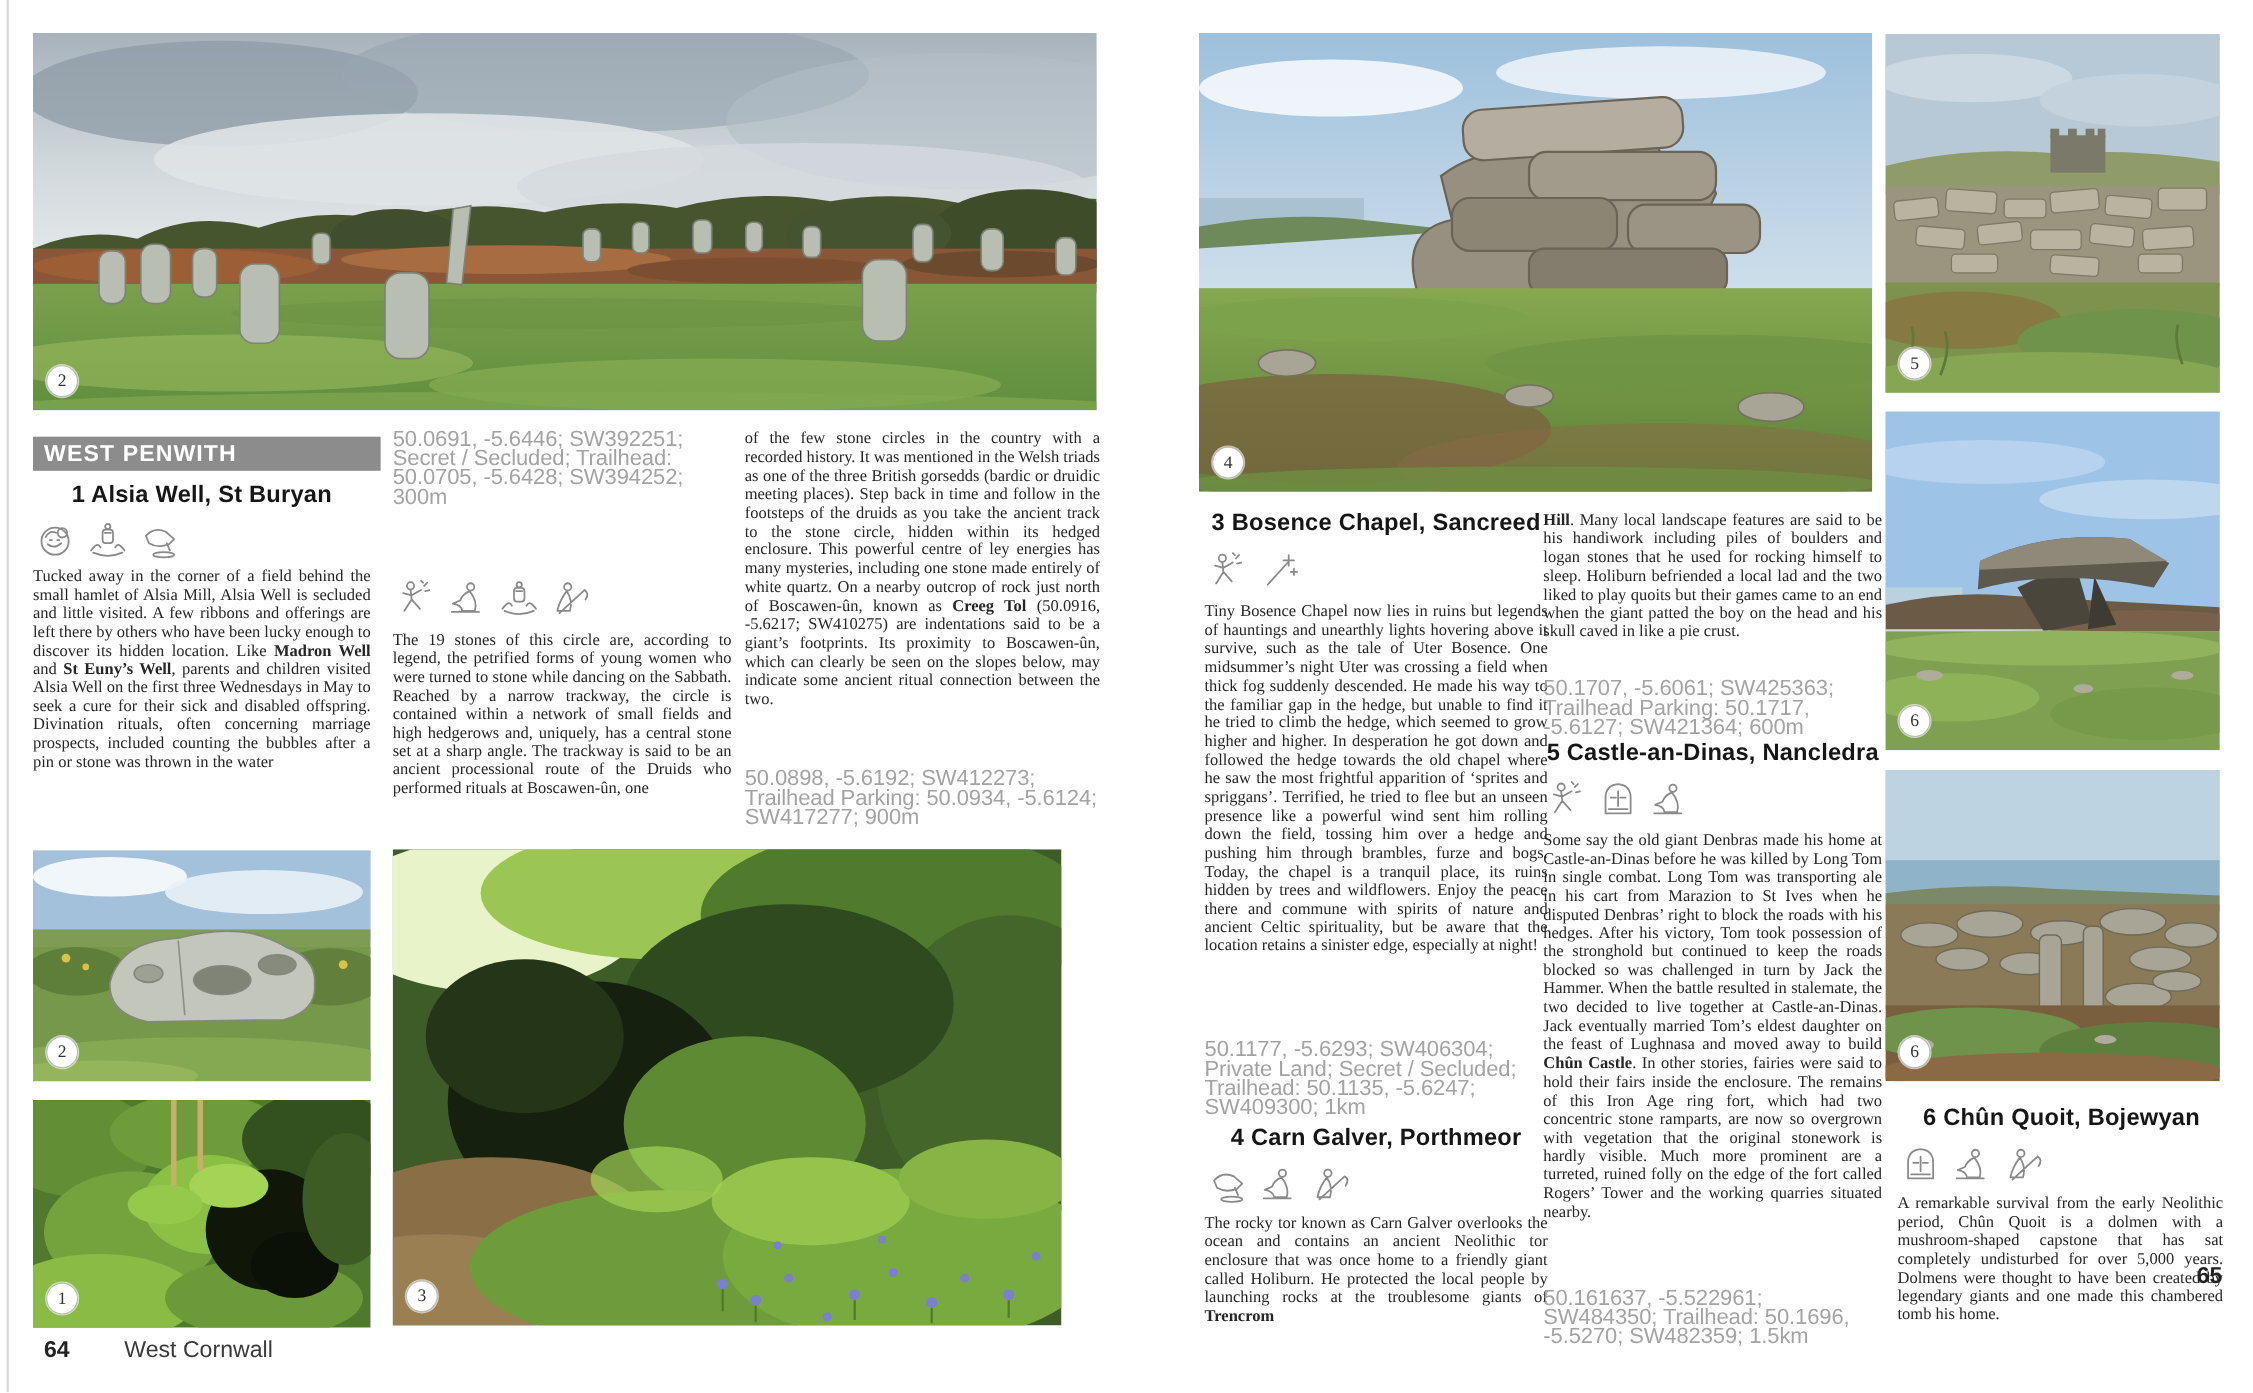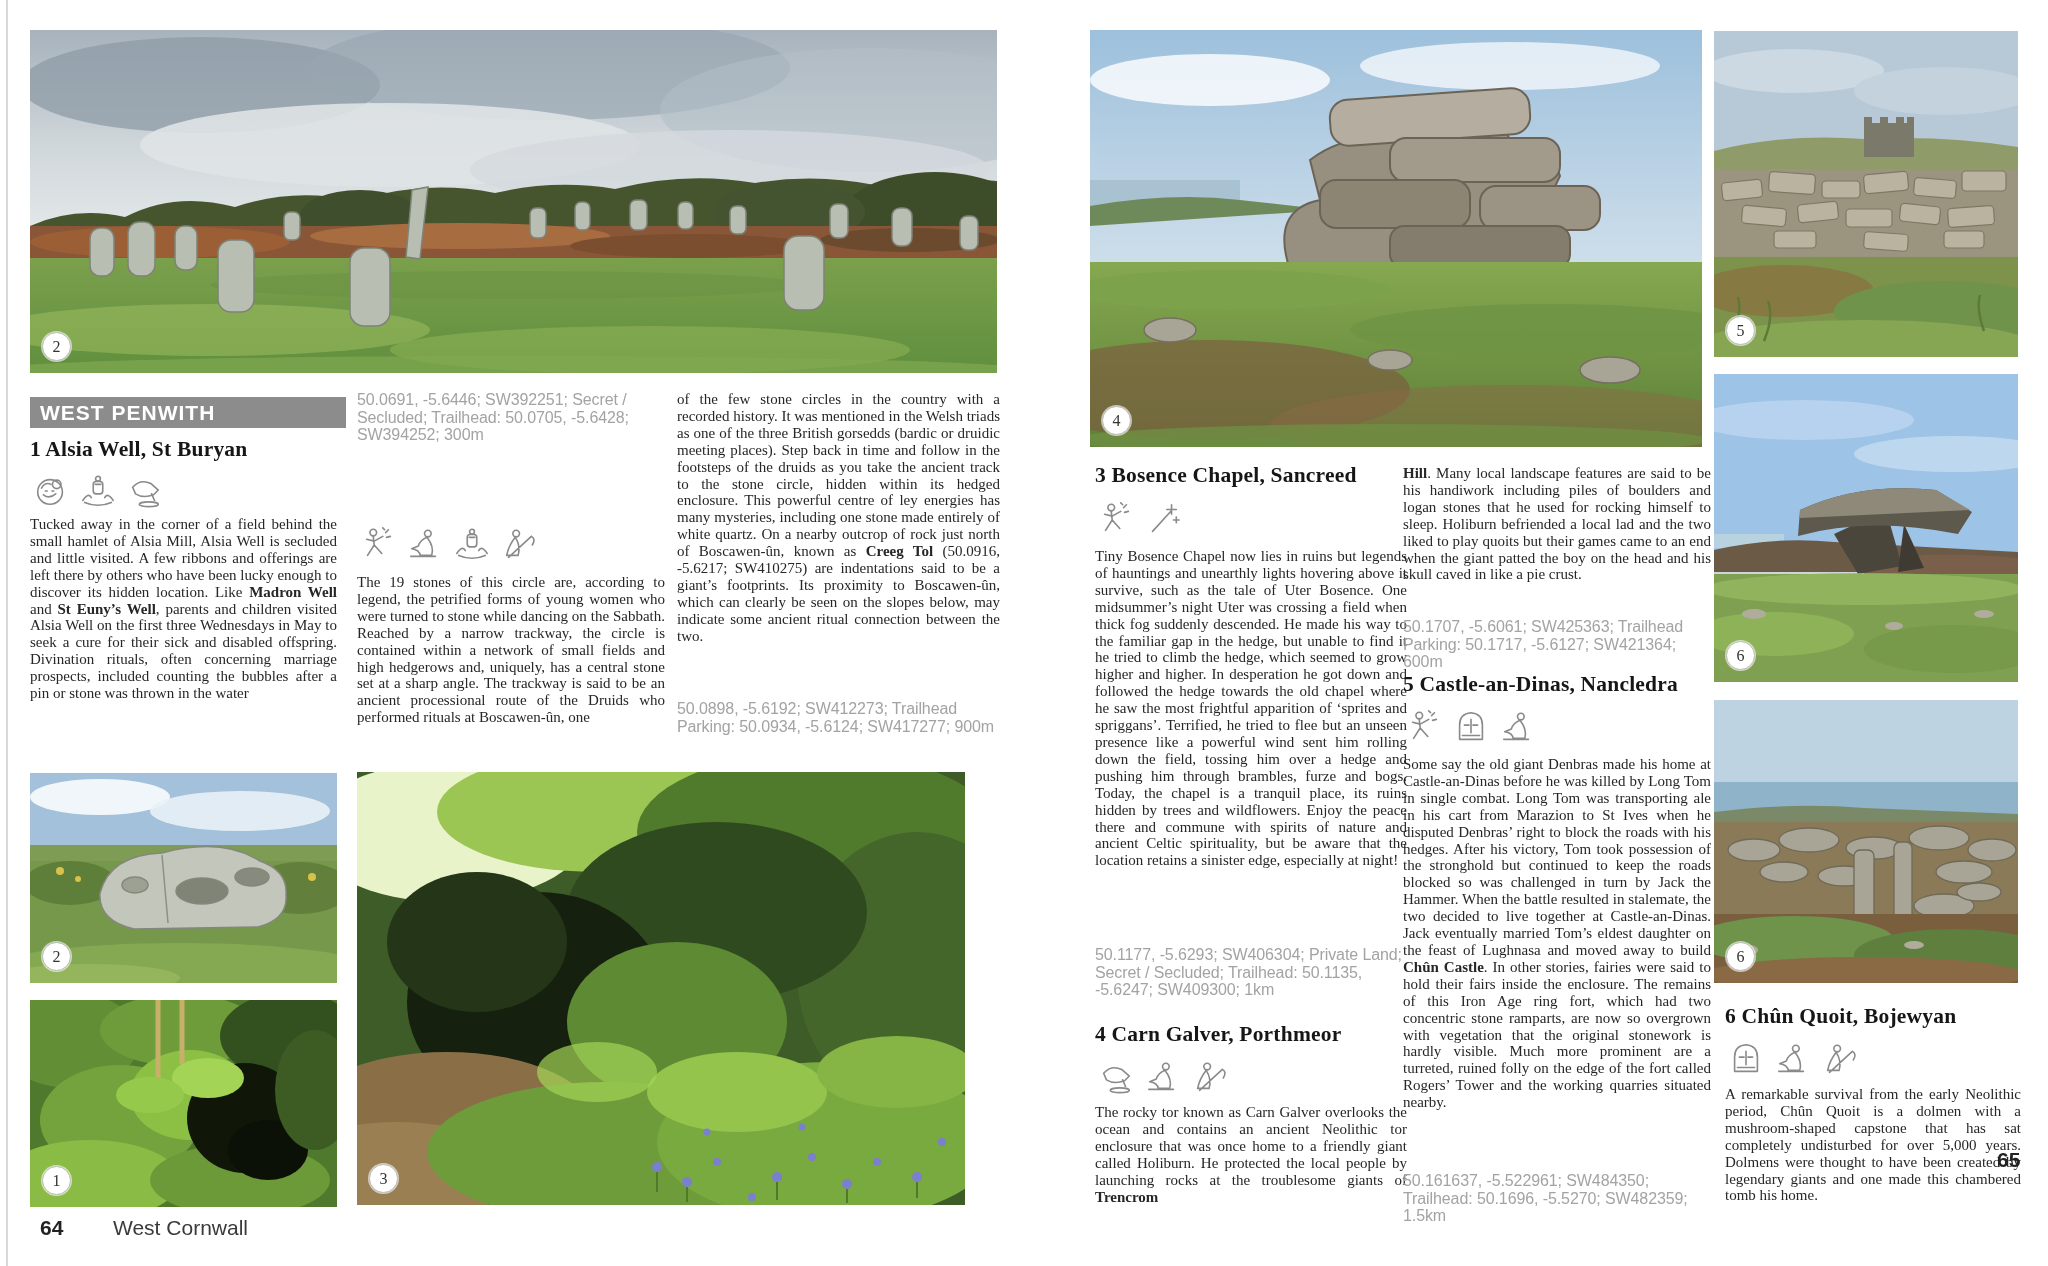--- a/index.html
+++ b/index.html
@@ -6,29 +6,29 @@
   #spread{position:relative;width:2048px;height:1266px;background:#ffffff;overflow:hidden;
           font-family:"Liberation Serif",serif;color:#222;}
   .edge{position:absolute;top:0;left:6px;width:2px;height:1266px;background:#d9d9d9;}
   .ph{position:absolute;overflow:hidden;background:#cfd6da;}
   .ph svg{display:block;width:100%;height:100%;}
   .badge{position:absolute;left:12px;bottom:12px;width:27px;height:27px;border-radius:50%;
          background:#fff;border:1px solid #b9b9b9;display:flex;align-items:center;justify-content:center;
          font-family:"Liberation Serif",serif;font-size:16px;color:#333;box-shadow:0 0 0 1px rgba(255,255,255,.6);}
   .hdrbar{position:absolute;background:#8c8c8c;color:#fff;font-family:"Liberation Sans",sans-serif;
           font-weight:bold;font-size:21px;letter-spacing:1px;display:flex;align-items:center;padding-left:10px;}
-  .sitehead{position:absolute;font-family:Liberation Serif, serif;font-weight:bold;
-            font-size:21.5px;line-height:25px;color:#161616;letter-spacing:.2px;}
+  .sitehead{position:absolute;font-family:Liberation Sans, sans-serif;font-weight:bold;
+            font-size:21.5px;line-height:25px;color:#161616;letter-spacing:.2px;text-align:center;}
   .sitehead .l2{display:block;padding-left:18px;}
   .icons{position:absolute;display:flex;gap:9px;align-items:flex-end;height:42px;}
   .icons svg.pg{width:38px;height:38px;stroke:#8a8a8a;fill:none;stroke-width:1.7;
                 stroke-linecap:round;stroke-linejoin:round;}
   .body{position:absolute;font-size:15px;line-height:16.9px;text-align:justify;color:#262626;}
   .body b{font-weight:bold;margin-top:16px;}
-  .coords{position:absolute;font-family:"Liberation Sans",sans-serif;font-size:16px;line-height:17.5px;
+  .coords{position:absolute;font-family:"Liberation Sans",sans-serif;font-size:20px;line-height:17.5px;
           color:#a3a3a3;letter-spacing:-.1px;}
   .foot{position:absolute;font-family:"Liberation Sans",sans-serif;font-size:21px;color:#3a3a3a;}
   .foot.num{font-weight:bold;color:#222;}
   .hidden-defs{position:absolute;width:0;height:0;overflow:hidden;}
 </style>
 </head>
 <body>
 
 <svg class="hidden-defs" xmlns="http://www.w3.org/2000/svg">
   <defs>

